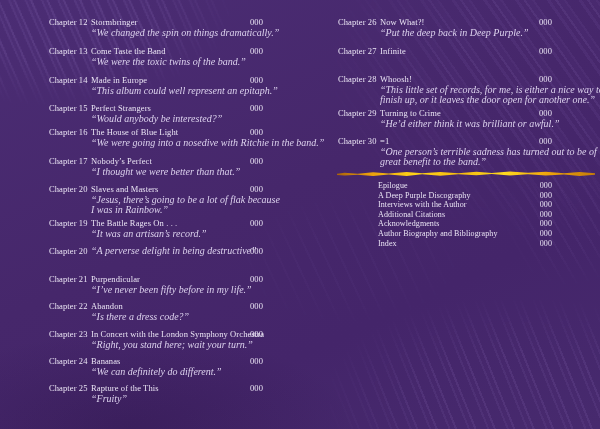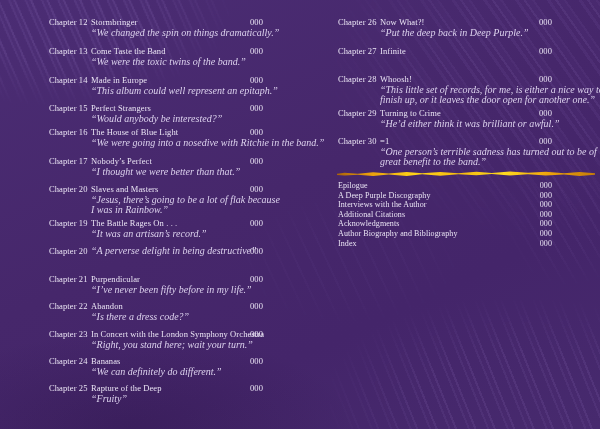--- a/index.html
+++ b/index.html
@@ -81,21 +81,21 @@
   .mid{display:block;min-width:0;}
   .quote{
     display:block;font-style:italic;font-size:10px;line-height:10px;
     color:#ddd3ee;white-space:pre;
   }
   .pg{text-align:right;}
   .backmatter{
     position:absolute;left:338px;top:181px;width:214px;
     display:flex;flex-direction:column;
   }
-  .bm-row{display:flex;justify-content:space-between;line-height:9.6px;}
+  .bm-row{display:flex;justify-content:space-between;line-height:9.6px;margin-left:40px;}
   .bm-title,.bm-pg{font-size:8px;letter-spacing:.1px;}
 </style>
 </head>
 <body>
 
 <div class="page">
   <div class="brush brush-tl"></div>
   <div class="brush brush-tr"></div>
   <div class="brush brush-rc"></div>
   <div class="brush brush-ml"></div>
@@ -202,21 +202,21 @@
     <span class="ch">Chapter 24</span>
     <span class="mid">
         <span class="title">Bananas</span>
         <span class="quote">“We can definitely do different.”</span>
       </span>
     <span class="pg">000</span>
   </div>
   <div class="entry" style="left:49px;top:383px">
     <span class="ch">Chapter 25</span>
     <span class="mid">
-        <span class="title">Rapture of the Deep</span>
+        <span class="title">Rapture of the This</span>
         <span class="quote">“Fruity”</span>
       </span>
     <span class="pg">000</span>
   </div>
 
   <div class="entry" style="left:338px;top:17px">
     <span class="ch">Chapter 26</span>
     <span class="mid">
         <span class="title">Now What?!</span>
         <span class="quote">“Put the deep back in Deep Purple.”</span>

